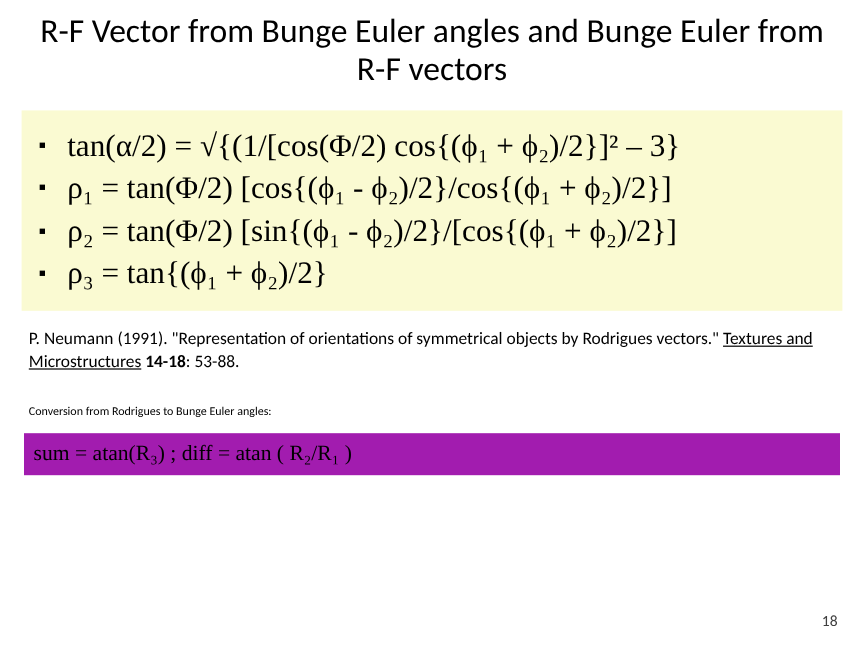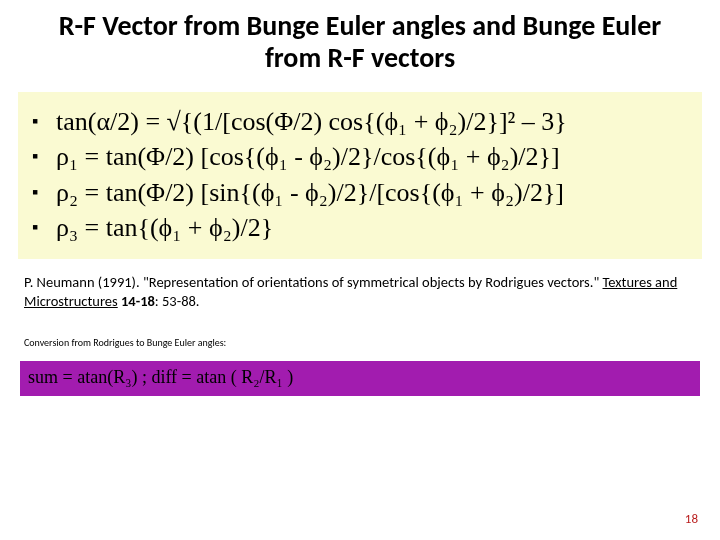--- a/index.html
+++ b/index.html
@@ -16,21 +16,20 @@
     height: 540px;
     position: relative;
     box-sizing: border-box;
     padding: 10px 0 0 0;
   }
   .title {
     text-align: center;
     font-size: 28px;
     line-height: 1.15;
     margin: 0 30px 18px 30px;
-    font-weight: bold;
   }
   .bullets {
     background: #fafad2;
     margin: 0 18px 0 18px;
     padding: 12px 10px 14px 10px;
   }
   .bullets ul {
     list-style: none;
     margin: 0;
     padding: 0;
@@ -67,21 +66,21 @@
     font-size: 18px;
     margin: 12px 20px 0 20px;
     padding: 6px 8px 8px 8px;
     font-family: "Times New Roman", serif;
   }
   .pagenum {
     position: absolute;
     right: 22px;
     bottom: 14px;
     font-size: 13px;
-    color: #b91c1c;
+    color: #404040;
   }
 </style>
 </head>
 <body>
 
 <div class="slide">
 
   <div class="title">R-F Vector from Bunge Euler angles and Bunge Euler from R-F vectors</div>
 
   <div class="bullets">

